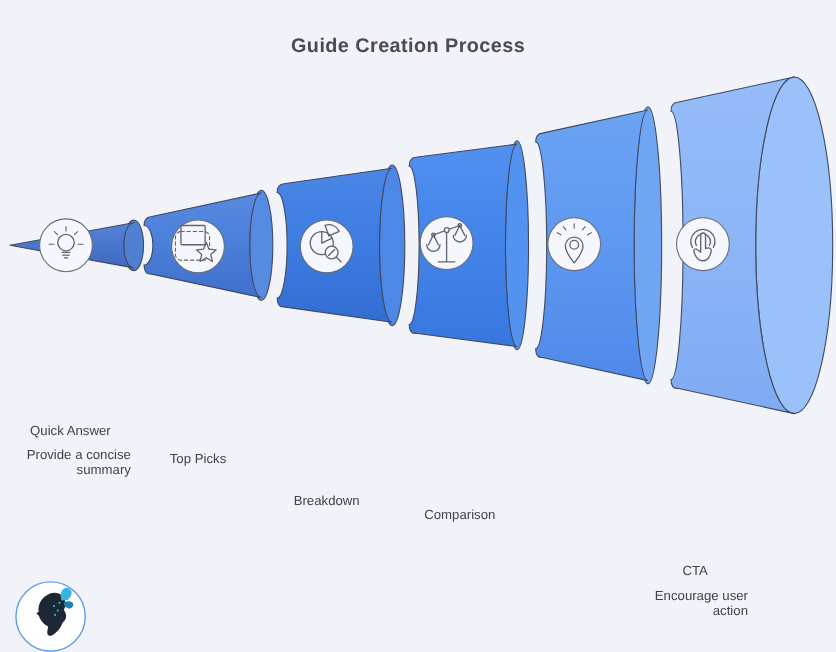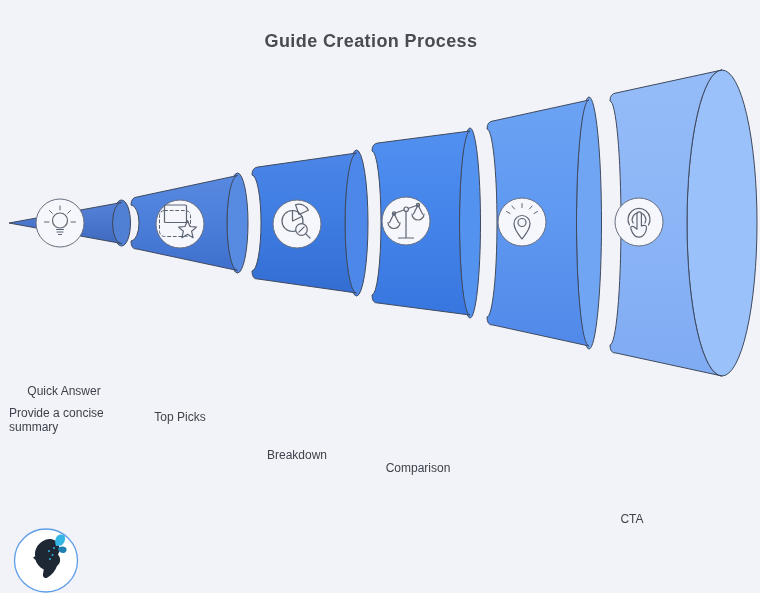--- a/index.html
+++ b/index.html
@@ -11,21 +11,21 @@
   .icon-ring circle { stroke-width:1; }
   .glyphs { stroke-width:1.2; stroke-linecap:round; stroke-linejoin:round; }
   .dashed { stroke-dasharray:3 2.6; }
   .thin { stroke-width:1; }
   .page-title {
     position:absolute; top:31px; left:0; width:742px; text-align:center;
     font-size:18px; font-weight:bold; letter-spacing:0.4px; color:var(--title_text,#494a52);
   }
   .stage-label {
     position:absolute; display:flex; flex-direction:column; align-items:center;
-    color:var(--label_text,#3e424c); font-size:12px; line-height:14px; text-align:left;
+    color:var(--label_text,#3e424c); font-size:12px; line-height:14px; text-align:right;
   }
   .stage-name { white-space:nowrap; margin-bottom:8px; }
 </style>
 </head>
 <body>
 
 <div class="canvas">
 
   <svg class="diagram-svg" width="760" height="593" viewBox="0 0 760 593">
     <defs>
@@ -160,15 +160,16 @@
     <div class="stage-name">Top Picks</div>
   </div>
   <div class="stage-label" style="left:233px; top:448px; width:128px;">
     <div class="stage-name">Breakdown</div>
   </div>
   <div class="stage-label" style="left:359px; top:461px; width:118px;">
     <div class="stage-name">Comparison</div>
   </div>
   <div class="stage-label" style="left:584px; top:512px; width:96px;">
     <div class="stage-name">CTA</div>
+    <div class="stage-desc">Encourage user action</div>
   </div>
 
 </div>
 
 </body></html>

